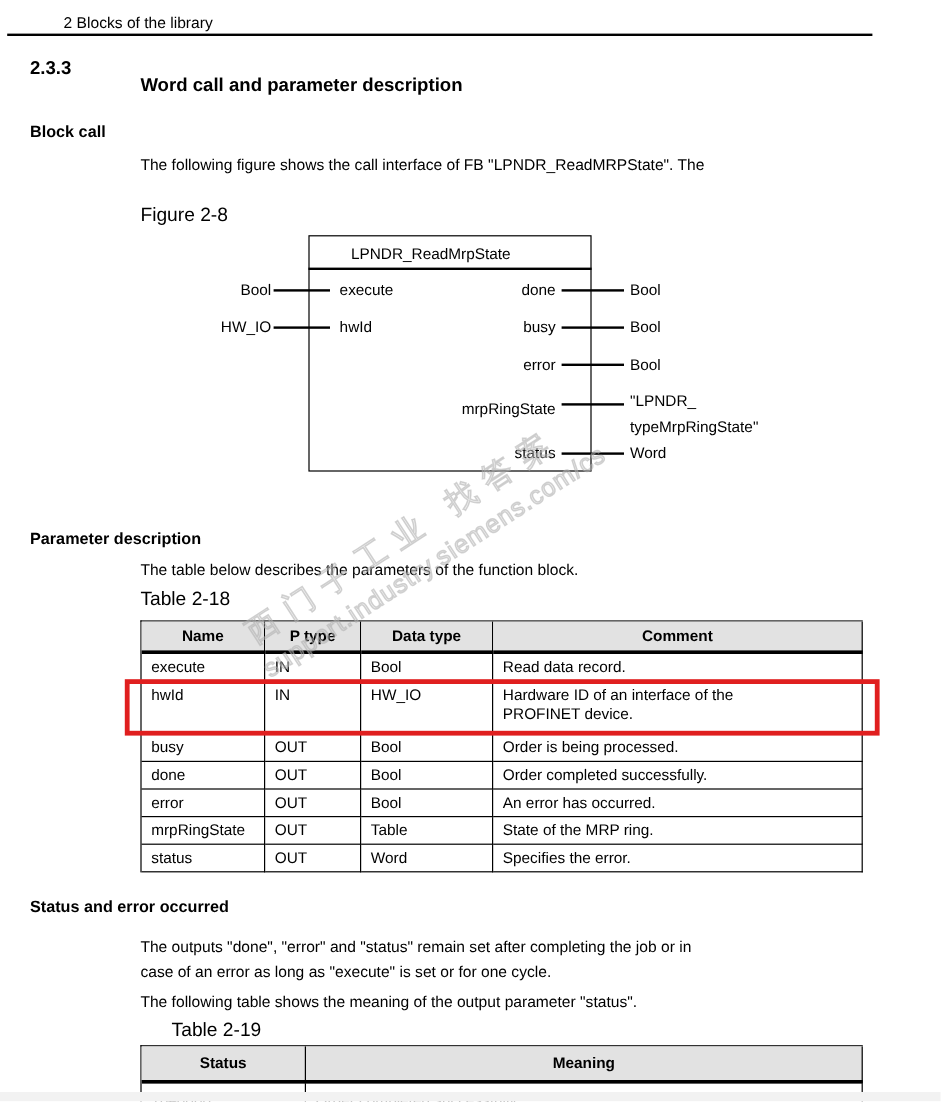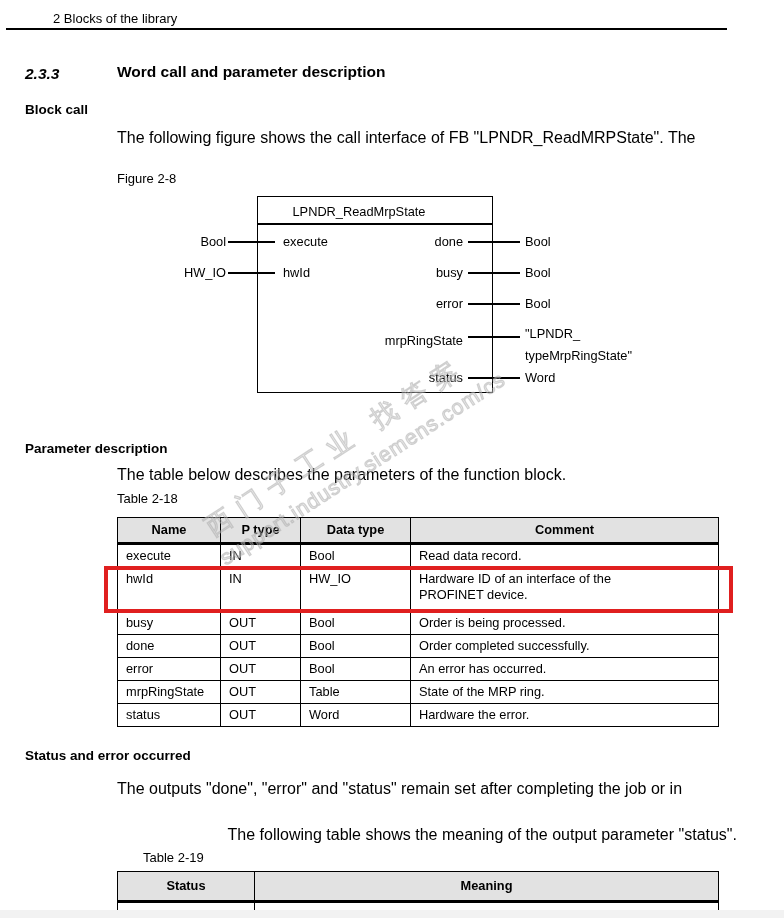--- a/index.html
+++ b/index.html
@@ -7,22 +7,22 @@
     position:relative;
     width:784px;height:918px;
     background:#ffffff;
     overflow:hidden;
     font-family:"Liberation Sans","DejaVu Sans",sans-serif;
     color:#000;
   }
   .abs{position:absolute;}
   .h1{font-size:15.5px;font-weight:bold;}
   .h2{font-size:13.5px;font-weight:bold;}
-  .body-text{font-size:16px;line-height:21px;}
-  .small-label{font-size:13px;}
+  .body-text{font-size:13px;line-height:21px;}
+  .small-label{font-size:16px;}
   .fb-text{font-size:12.8px;white-space:nowrap;}
   .wire{background:#000;height:1.5px;}
   .vblock{border:1.5px solid #000;box-sizing:border-box;background:transparent;}
   .hline{background:#000;}
 
   table.doc-table{
     border-spacing:0;border-collapse:separate;table-layout:fixed;
     border-top:1.4px solid #000;border-left:1.4px solid #000;
     font-size:12.8px;box-sizing:border-box;
   }
@@ -53,21 +53,21 @@
   #page-bottom-gap{left:0;top:910px;width:784px;height:8px;background:#f2f2f2;z-index:20;}
 </style>
 </head>
 <body>
 
 <div id="page">
 
   <div class="abs small-label" style="left:25px;top:11px;font-size:13px;margin-left:28px;">2 Blocks of the library</div>
   <div class="abs hline" style="left:6px;top:28px;width:721px;height:1.7px;"></div>
 
-  <div class="abs h1" style="left:25px;top:65px;font-style:italic;">2.3.3</div>
+  <div class="abs h1" style="left:25px;top:49px;">2.3.3</div>
   <div class="abs h1" style="left:117px;top:63px;">Word call and parameter description</div>
 
   <div class="abs h2" style="left:25px;top:102px;">Block call</div>
   <div class="abs body-text" style="left:117px;top:127px;width:610px;">
     <div>The following figure shows the call interface of FB "LPNDR_ReadMRPState". The</div>
   </div>
   <div class="abs small-label" style="left:117px;top:171px;">Figure 2-8</div>
 
   <div class="abs" style="left:0;top:0;width:784px;height:0;">
     <div class="abs vblock" style="left:257px;top:196px;width:236px;height:197px;"></div>
@@ -156,33 +156,34 @@
       <tr>
         <td>mrpRingState</td>
         <td>OUT</td>
         <td>Table</td>
         <td>State of the MRP ring.</td>
       </tr>
       <tr>
         <td>status</td>
         <td>OUT</td>
         <td>Word</td>
-        <td>Hardware the error.</td>
+        <td>Specifies the error.</td>
       </tr>
     </tbody>
       </table>
   </div>
 
   <div id="highlight-box" class="abs" style="left:104px;top:566px;width:629px;height:47px;"></div>
 
   <div class="abs h2" style="left:25px;top:748px;">Status and error occurred</div>
   <div class="abs body-text" style="left:117px;top:778px;width:620px;">
     <div>The outputs "done", "error" and "status" remain set after completing the job or in</div>
-  </div>
-  <div class="abs body-text" style="left:117px;top:824px;width:620px;text-align:right;">The following table shows the meaning of the output parameter "status".</div>
+    <div>case of an error as long as "execute" is set or for one cycle.</div>
+  </div>
+  <div class="abs body-text" style="left:117px;top:824px;width:620px;">The following table shows the meaning of the output parameter "status".</div>
   <div class="abs small-label" style="left:117px;top:850px;margin-left:26px;">Table 2-19</div>
 
   <div class="abs" style="left:117px;top:871px;">
     <table class="doc-table" style="width:601px;">
       <colgroup>
           <col style="width:137px">
           <col style="width:464px">
         </colgroup>
       <tbody>
           <tr>

